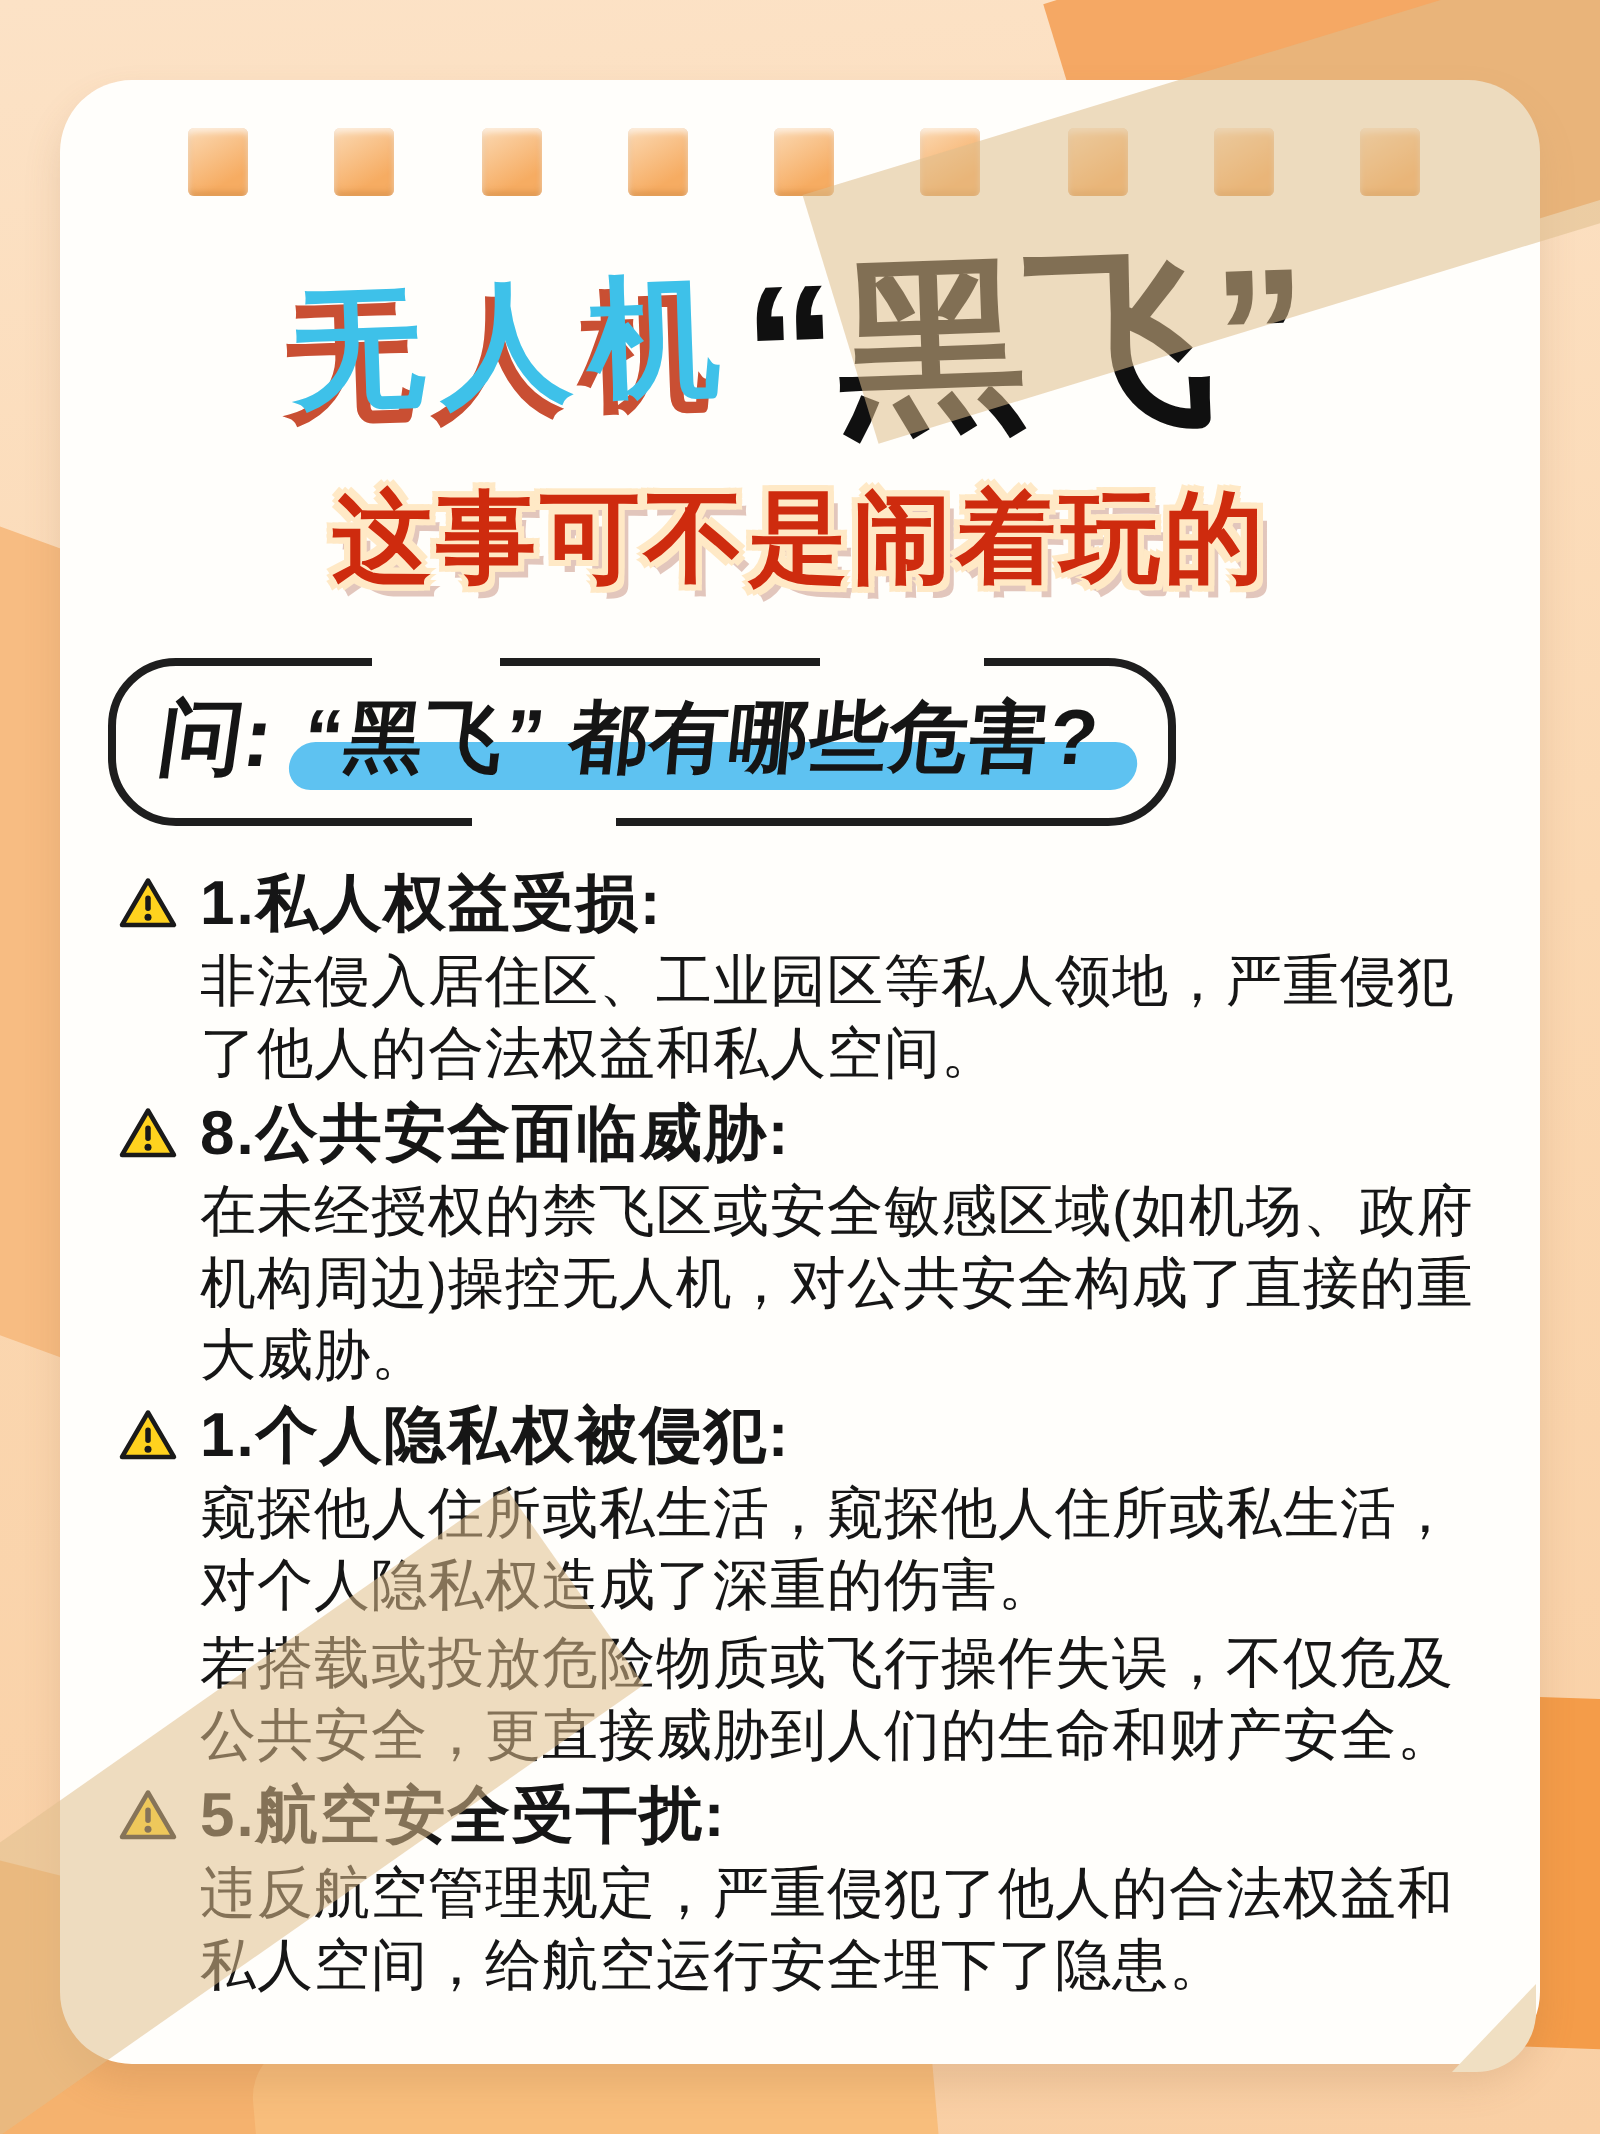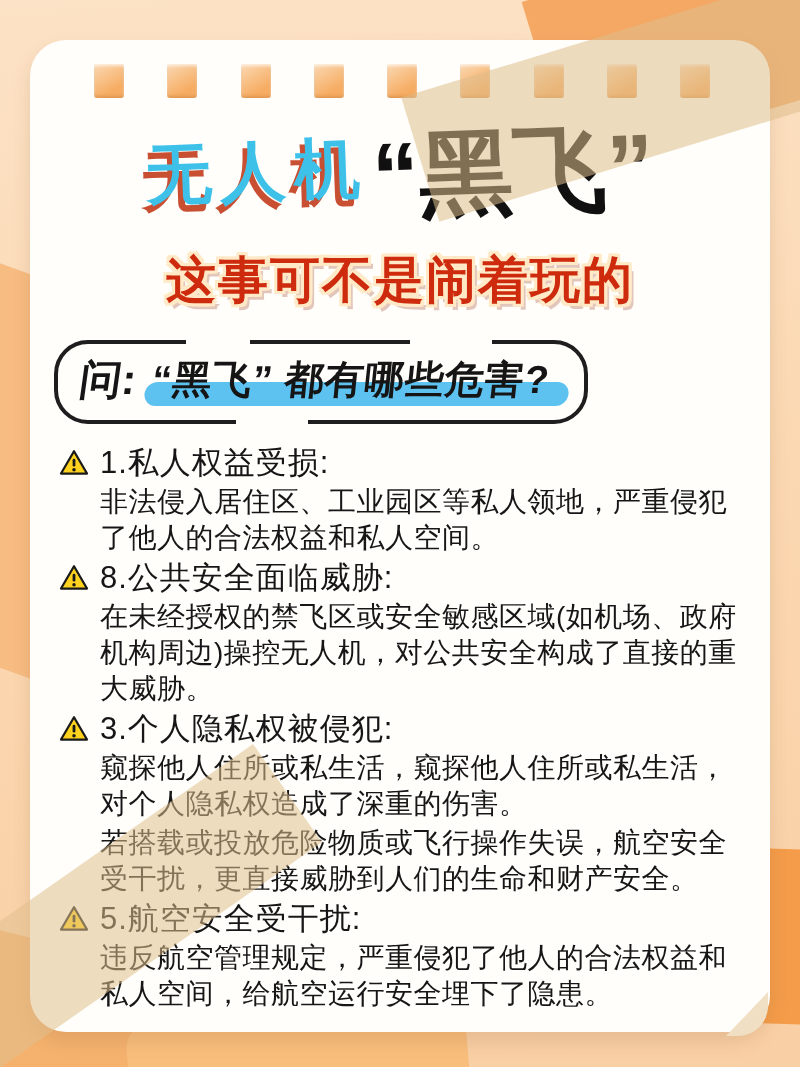--- a/index.html
+++ b/index.html
@@ -30,42 +30,42 @@
         background:linear-gradient(150deg,#FBD9B3 0%,#F6AC62 75%);
         box-shadow:inset 0 2px 3px rgba(255,255,255,0.65), inset 0 -2px 3px rgba(180,110,40,0.35);}
 
   
   .title-row{display:flex;align-items:center;justify-content:center;margin-top:18px;height:112px;}
   .title-blue{font-size:66px;font-weight:900;color:#3EC1E9;letter-spacing:8px;
         text-shadow:-5px 7px 0 #C94F33;transform:rotate(-2deg);white-space:nowrap;}
   .title-black{font-size:94px;font-weight:900;color:#101010;margin-left:4px;
         transform:rotate(-2deg);white-space:nowrap;}
 
-  .subtitle{text-align:center;font-size:50px;font-weight:900;color:#CE2B0E;margin-top:19px;letter-spacing:2px;
+  .subtitle{text-align:center;font-size:50px;font-weight:900;color:#CE2B0E;margin-top:8px;letter-spacing:2px;
         text-shadow:-3px -3px 0 #FFE9C6, 3px -3px 0 #FFE9C6, -3px 3px 0 #FFE9C6, 3px 3px 0 #FFE9C6,
                     0 -3px 0 #FFE9C6, 0 3px 0 #FFE9C6, -3px 0 0 #FFE9C6, 3px 0 0 #FFE9C6,
                     5px 6px 0 rgba(140,30,0,0.25);}
 
   
   .question-bubble{position:relative;margin:26px 0 0 24px;width:486px;border:4px solid #1E1E1E;
         border-radius:34px;padding:8px 18px 12px 22px;display:flex;align-items:center;background:#FFFEFB;}
   .question-bubble::before{content:"";position:absolute;top:-5px;left:128px;width:64px;height:7px;background:#FFFEFB;}
   .question-bubble::after{content:"";position:absolute;top:-5px;left:352px;width:82px;height:7px;background:#FFFEFB;}
   .q-gap-bottom{position:absolute;bottom:-5px;left:178px;width:72px;height:7px;background:#FFFEFB;}
   .q-prefix{font-size:42px;font-weight:900;color:#151515;transform:skewX(-8deg);}
   .q-main{position:relative;margin-left:16px;flex:1;transform:skewX(-6deg);}
   .q-highlight{position:absolute;left:-6px;right:-4px;bottom:1px;height:24px;border-radius:13px;background:#5EC2F1;}
   .q-text{position:relative;font-size:39px;font-weight:900;color:#151515;letter-spacing:1px;white-space:nowrap;}
 
   
   .hazard-list{list-style:none;margin:20px 0 0 0;padding:0 20px 0 28px;}
   .hazard-item{margin-bottom:3px;}
   .hazard-head{display:flex;align-items:center;gap:10px;line-height:38px;}
   .warning-icon{width:32px;height:30px;flex:0 0 auto;display:inline-block;}
-  .hazard-heading{font-size:31px;font-weight:400;color:#161616;letter-spacing:1px;}
+  .hazard-heading{font-size:31px;font-weight:700;color:#161616;letter-spacing:1px;}
   .hazard-body{margin:2px 0 0 42px;font-size:28px;font-weight:400;color:#161616;
         line-height:36px;letter-spacing:0.5px;}
 </style>
 </head>
 <body>
 
 <div class="stage">
 
   <div class="shape shape-left-orange"></div>
   <div class="shape shape-bottomleft-triangle"></div>
@@ -135,27 +135,27 @@
 
       <li class="hazard-item">
         <div class="hazard-head">
           <span class="warning-icon">
             <svg viewBox="0 0 24 24" width="32" height="30">
                 <path d="M12 2.6 L22.4 20.4 H1.6 Z" fill="#FFD21E" stroke="#1a1a1a" stroke-width="1.8" stroke-linejoin="round"></path>
                 <rect x="10.9" y="8.6" width="2.2" height="6.2" rx="1.1" fill="#1a1a1a"></rect>
                 <circle cx="12" cy="17.3" r="1.4" fill="#1a1a1a"></circle>
               </svg>
           </span>
-          <span class="hazard-heading">3.个人隐私权被侵犯:</span>
+          <span class="hazard-heading">1.个人隐私权被侵犯:</span>
         </div>
         <div class="hazard-body">窥探他人住所或私生活，窥探他人住所或私生活，对个人隐私权造成了深重的伤害。</div>
       </li>
 
       <li class="hazard-item">
-        <div class="hazard-body">若搭载或投放危险物质或飞行操作失误，航空安全受干扰，更直接威胁到人们的生命和财产安全。</div>
+        <div class="hazard-body">若搭载或投放危险物质或飞行操作失误，不仅危及公共安全，更直接威胁到人们的生命和财产安全。</div>
       </li>
 
       <li class="hazard-item">
         <div class="hazard-head">
           <span class="warning-icon">
             <svg viewBox="0 0 24 24" width="32" height="30">
                 <path d="M12 2.6 L22.4 20.4 H1.6 Z" fill="#FFD21E" stroke="#1a1a1a" stroke-width="1.8" stroke-linejoin="round"></path>
                 <rect x="10.9" y="8.6" width="2.2" height="6.2" rx="1.1" fill="#1a1a1a"></rect>
                 <circle cx="12" cy="17.3" r="1.4" fill="#1a1a1a"></circle>
               </svg>

